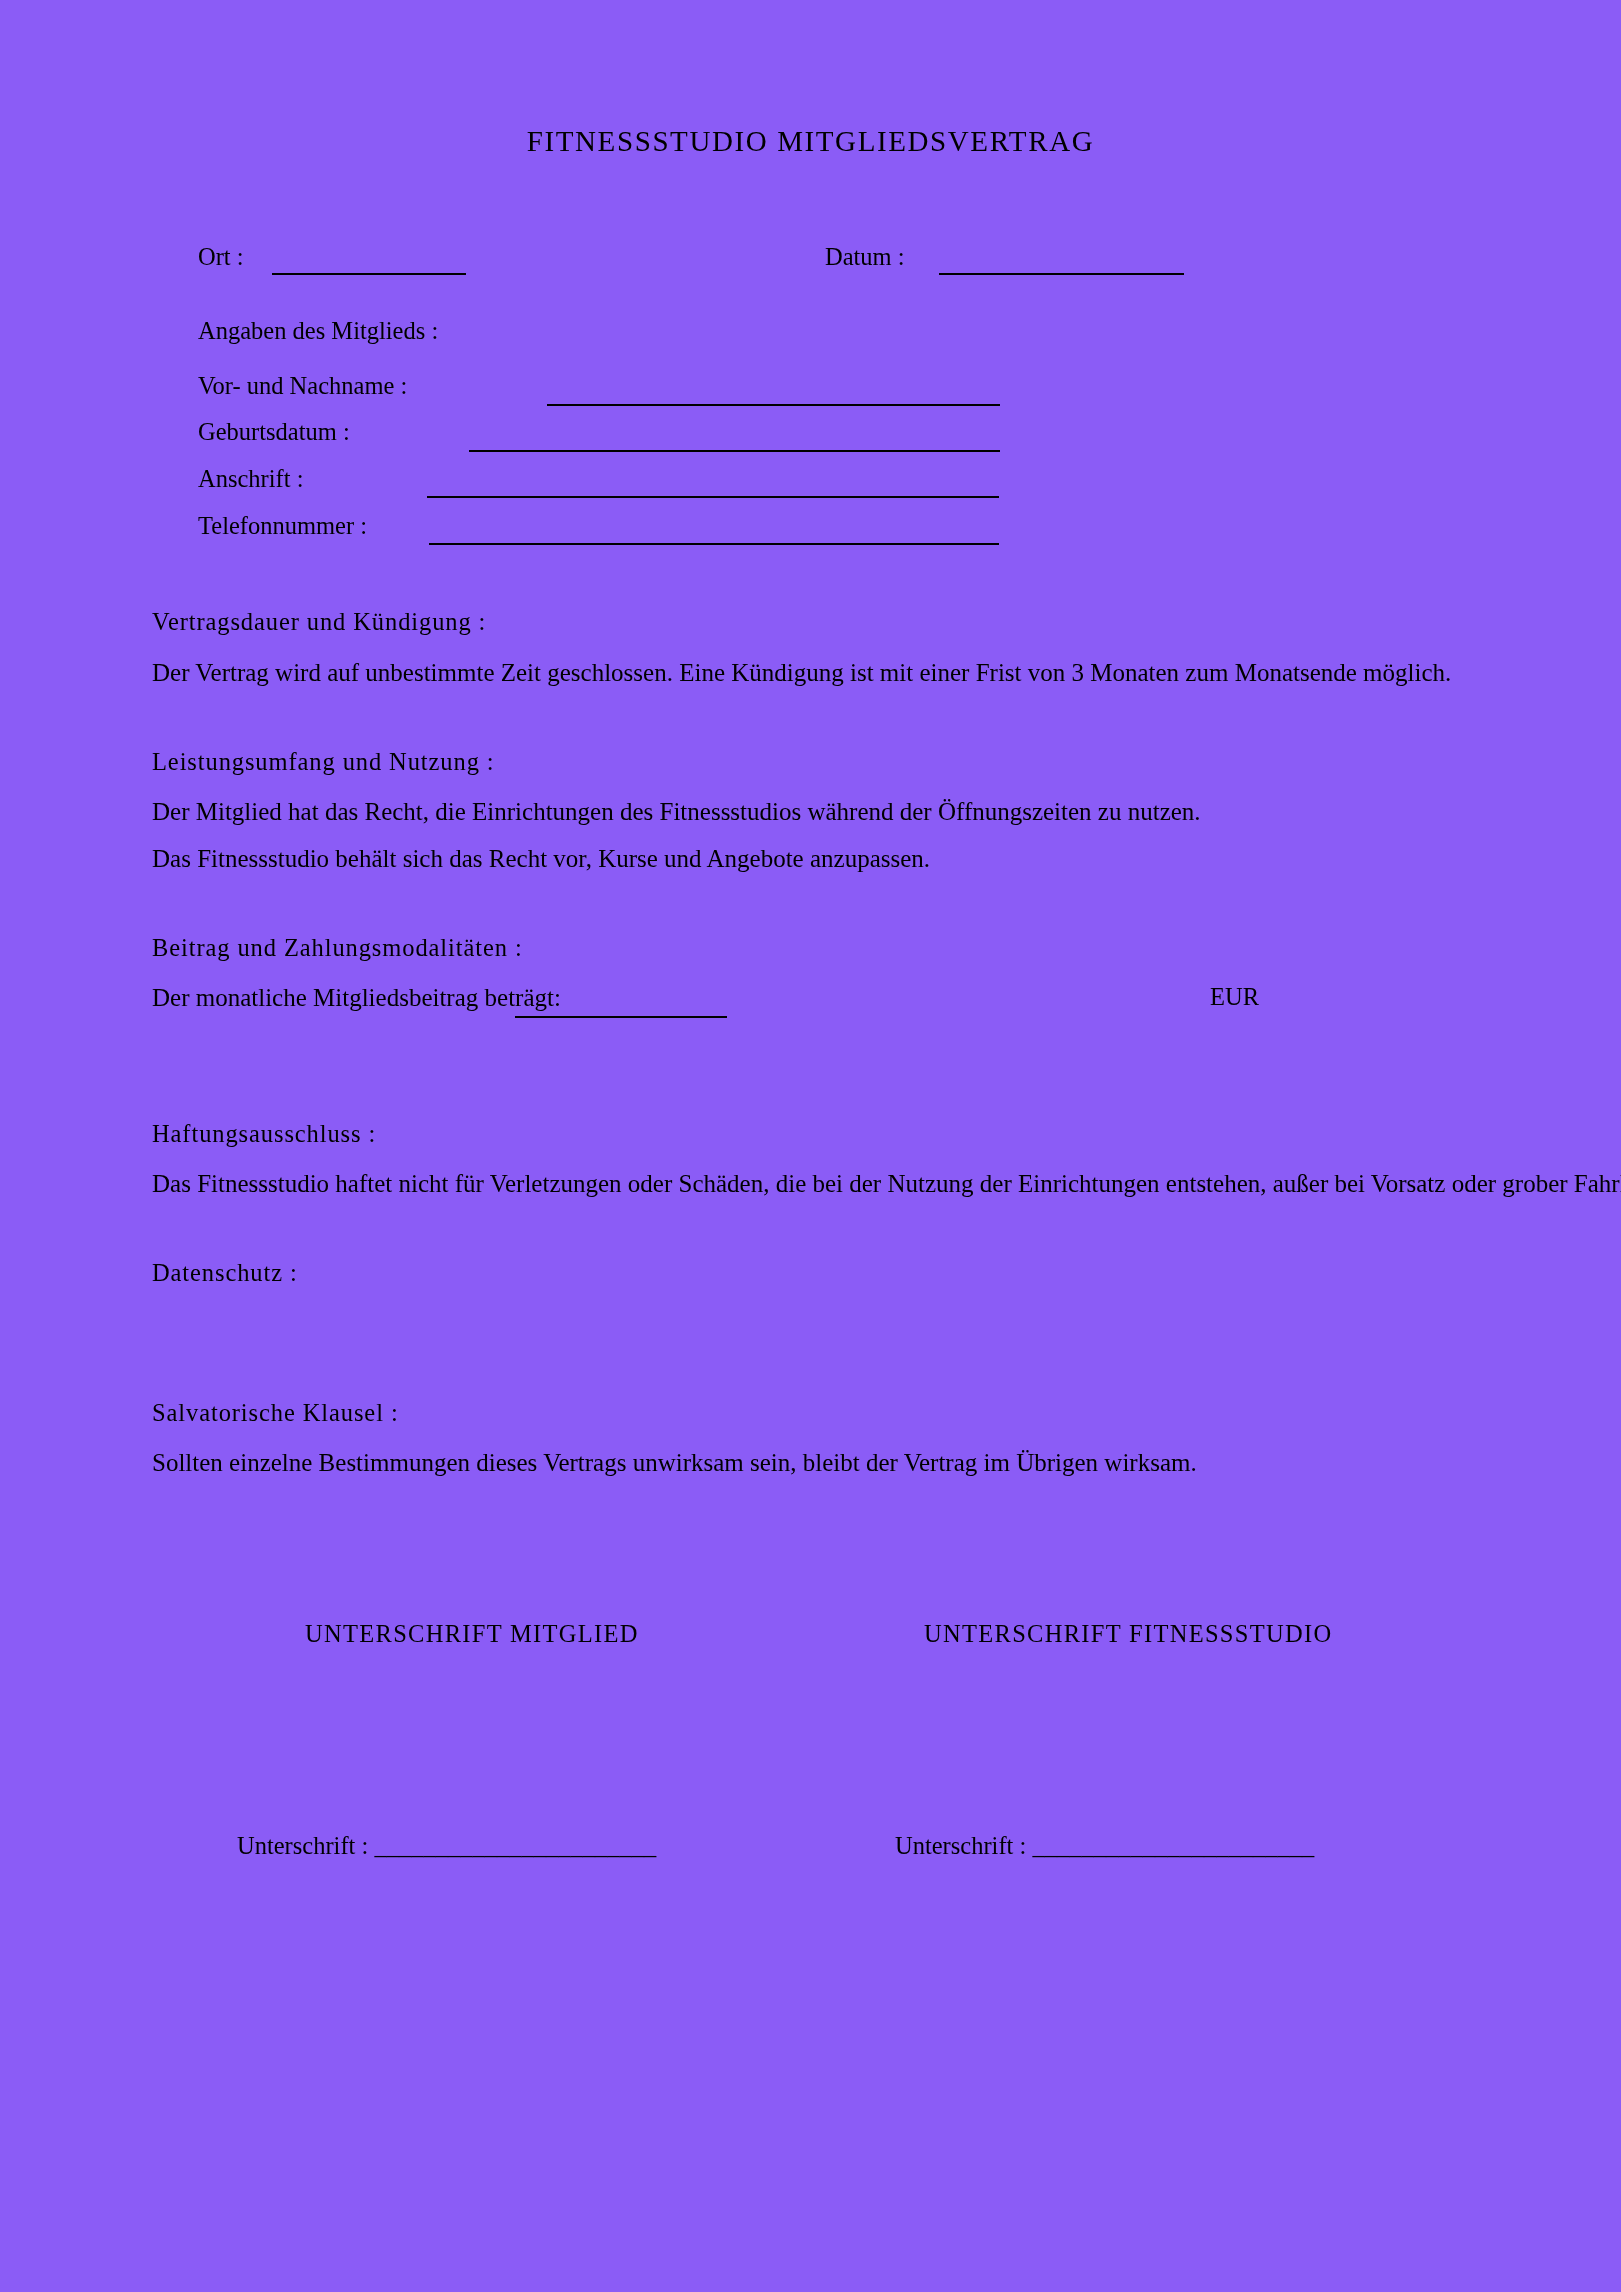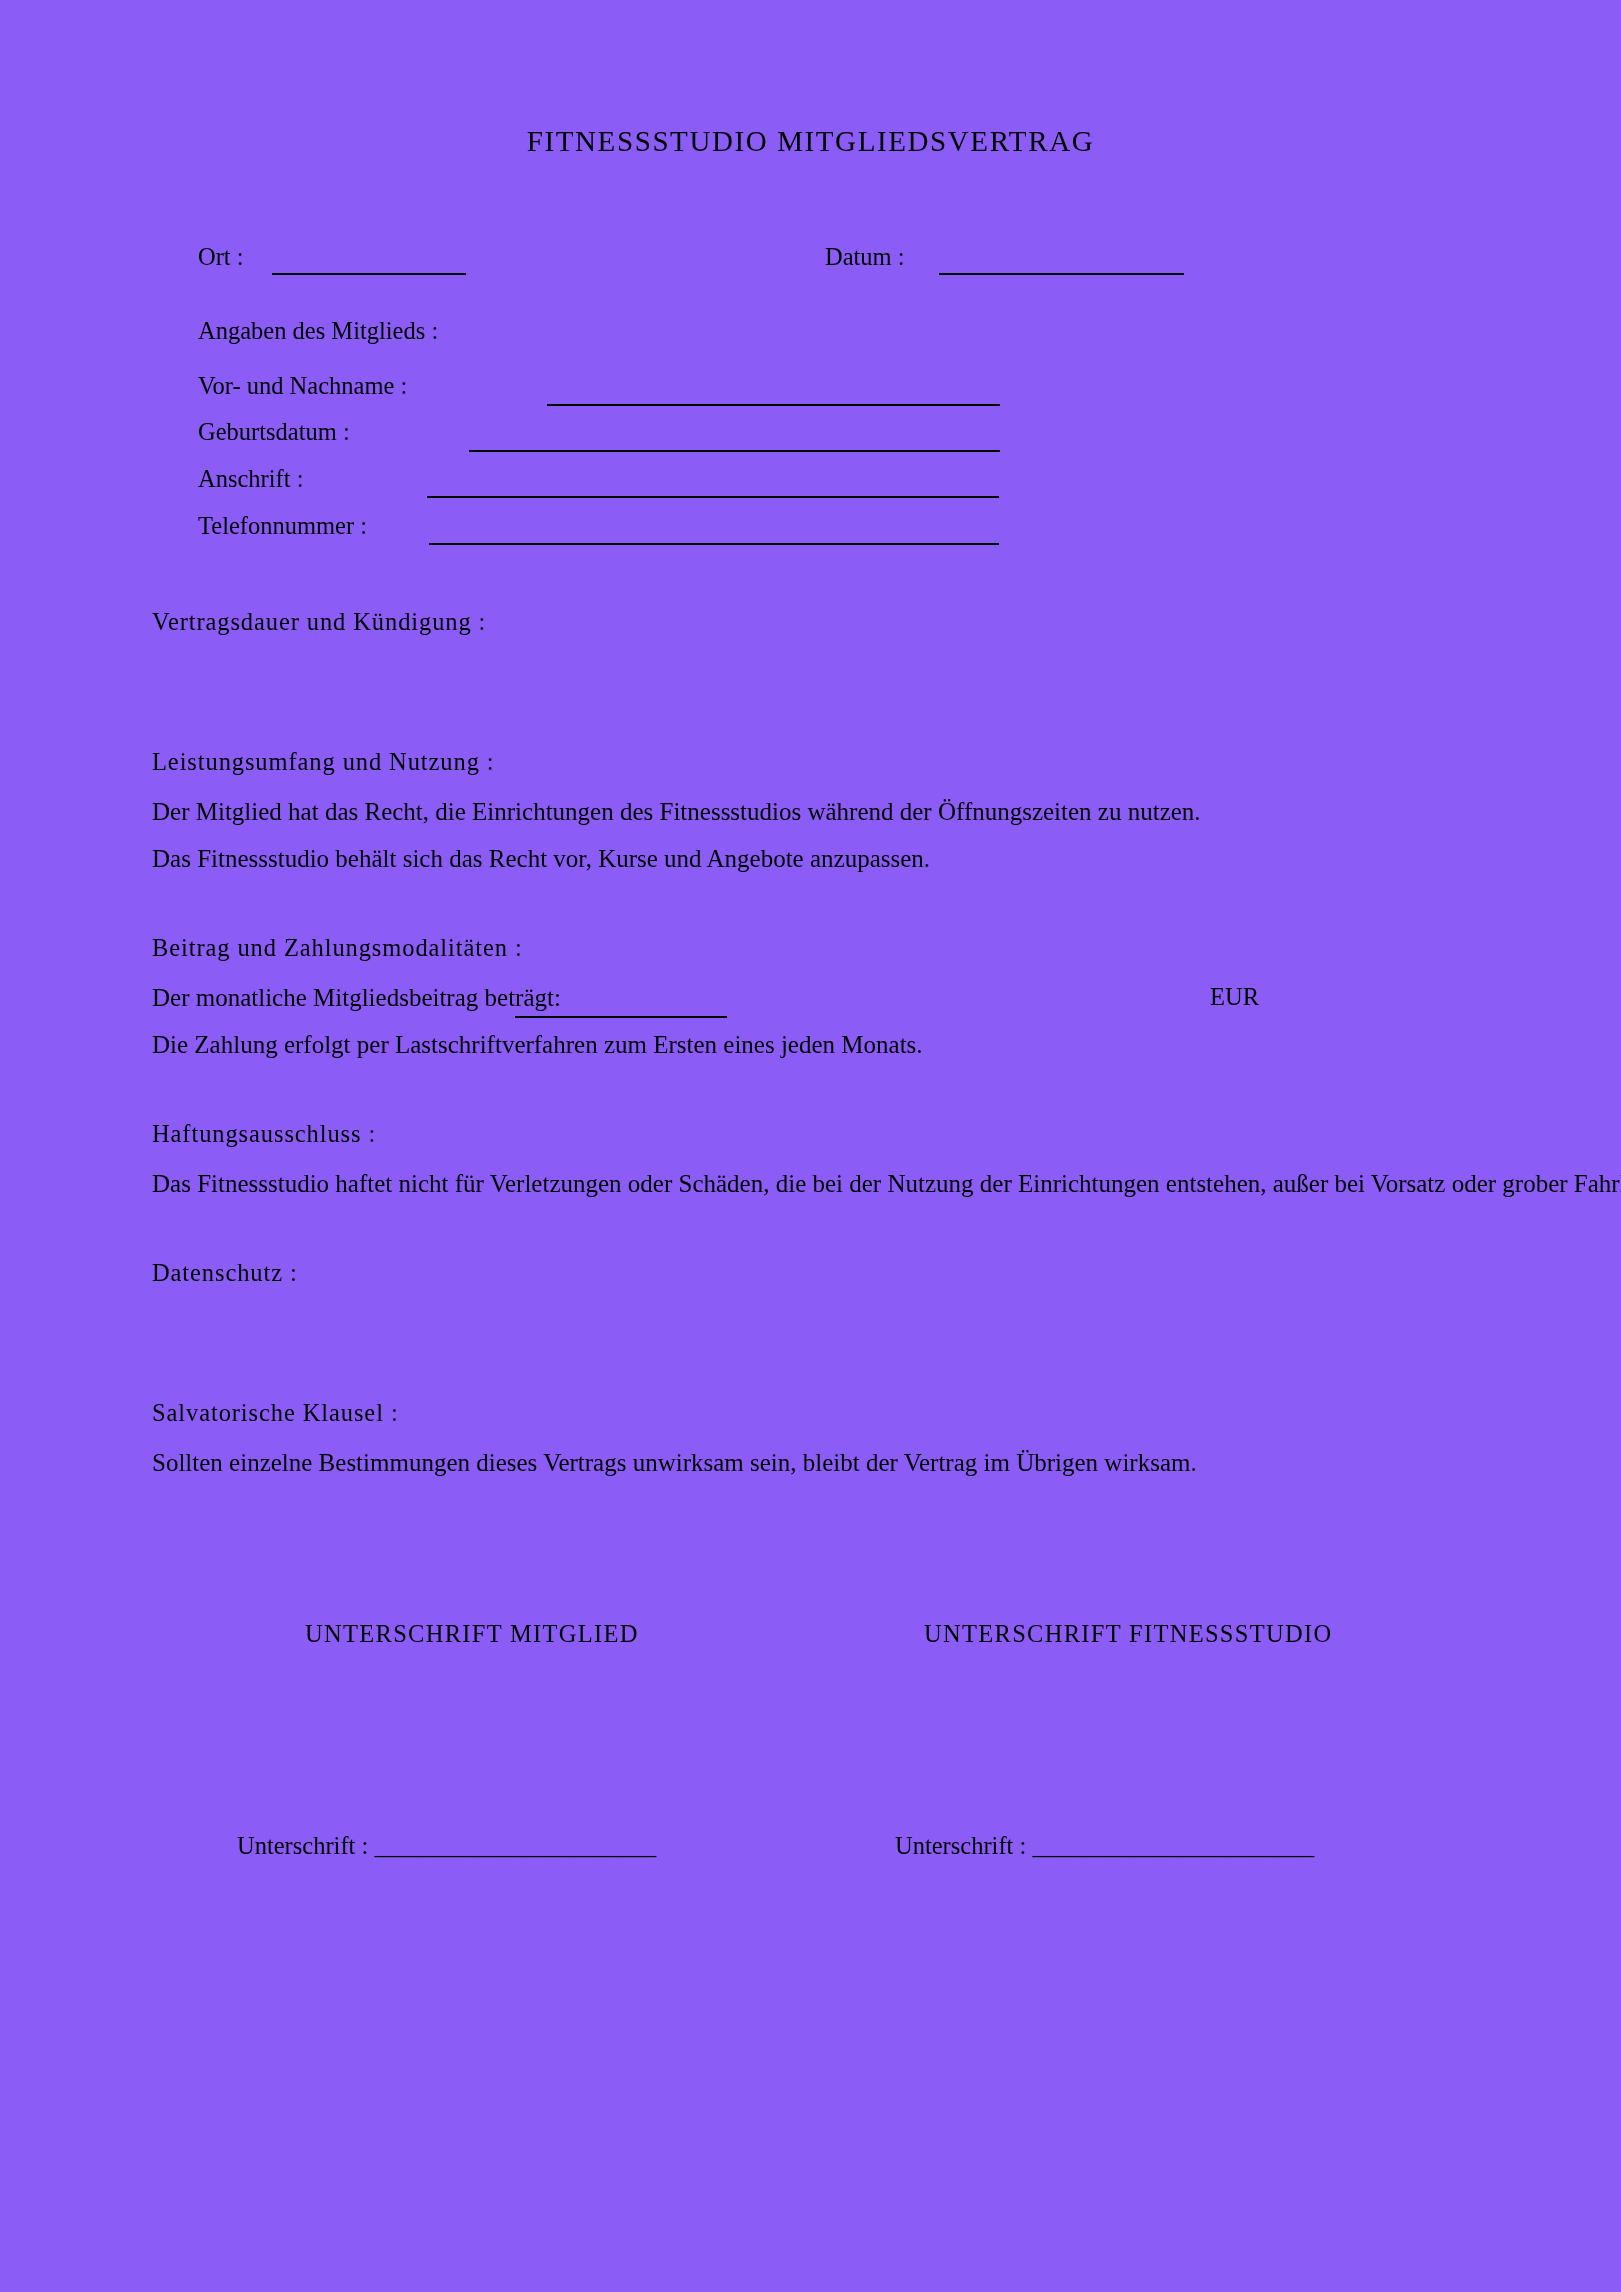--- a/index.html
+++ b/index.html
@@ -95,30 +95,30 @@
   <div class="txt" style="top:420px; left:152px;">Geburtsdatum :</div>
   <div class="rule" style="top:450px; left:469px; width:531px;"></div>
 
   <div class="txt" style="top:467px; left:152px;">Anschrift :</div>
   <div class="rule" style="top:496px; left:427px; width:572px;"></div>
 
   <div class="txt" style="top:514px; left:152px;text-align:right;">Telefonnummer :</div>
   <div class="rule" style="top:543px; left:429px; width:570px;"></div>
 
   <div class="section-head" style="top:610px; left:152px;">Vertragsdauer und Kündigung :</div>
+  <div class="body-line" style="top:660px; left:152px;">Der Vertrag wird auf unbestimmte Zeit geschlossen. Eine Kündigung ist mit einer Frist von 3 Monaten zum Monatsende möglich.</div>
 
   <div class="section-head" style="top:750px; left:152px;">Leistungsumfang und Nutzung :</div>
   <div class="body-line" style="top:799px; left:152px;">Der Mitglied hat das Recht, die Einrichtungen des Fitnessstudios während der Öffnungszeiten zu nutzen.</div>
   <div class="body-line" style="top:846px; left:152px;">Das Fitnessstudio behält sich das Recht vor, Kurse und Angebote anzupassen.</div>
 
   <div class="section-head" style="top:936px; left:152px;">Beitrag und Zahlungsmodalitäten :</div>
   <div class="body-line" style="top:985px; left:152px;">Der monatliche Mitgliedsbeitrag beträgt:</div>
   <div class="rule" style="top:1016px; left:515px; width:212px;"></div>
   <div class="txt" style="top:985px; left:1164px;">EUR</div>
-  <div class="body-line" style="top:1032px; left:152px;">Die Zahlung erfolgt per Lastschriftverfahren zum Ersten eines jeden Monats.</div>
 
   <div class="section-head" style="top:1122px; left:152px;">Haftungsausschluss :</div>
   <div class="body-line" style="top:1171px; left:152px;">Das Fitnessstudio haftet nicht für Verletzungen oder Schäden, die bei der Nutzung der Einrichtungen entstehen, außer bei Vorsatz oder grober Fahrlässigkeit.</div>
 
   <div class="section-head" style="top:1261px; left:152px;">Datenschutz :</div>
 
   <div class="section-head" style="top:1401px; left:152px;">Salvatorische Klausel :</div>
   <div class="body-line" style="top:1450px; left:152px;">Sollten einzelne Bestimmungen dieses Vertrags unwirksam sein, bleibt der Vertrag im Übrigen wirksam.</div>
 
   <div class="sig-head" style="top:1620px; left:305px;">UNTERSCHRIFT MITGLIED</div>

